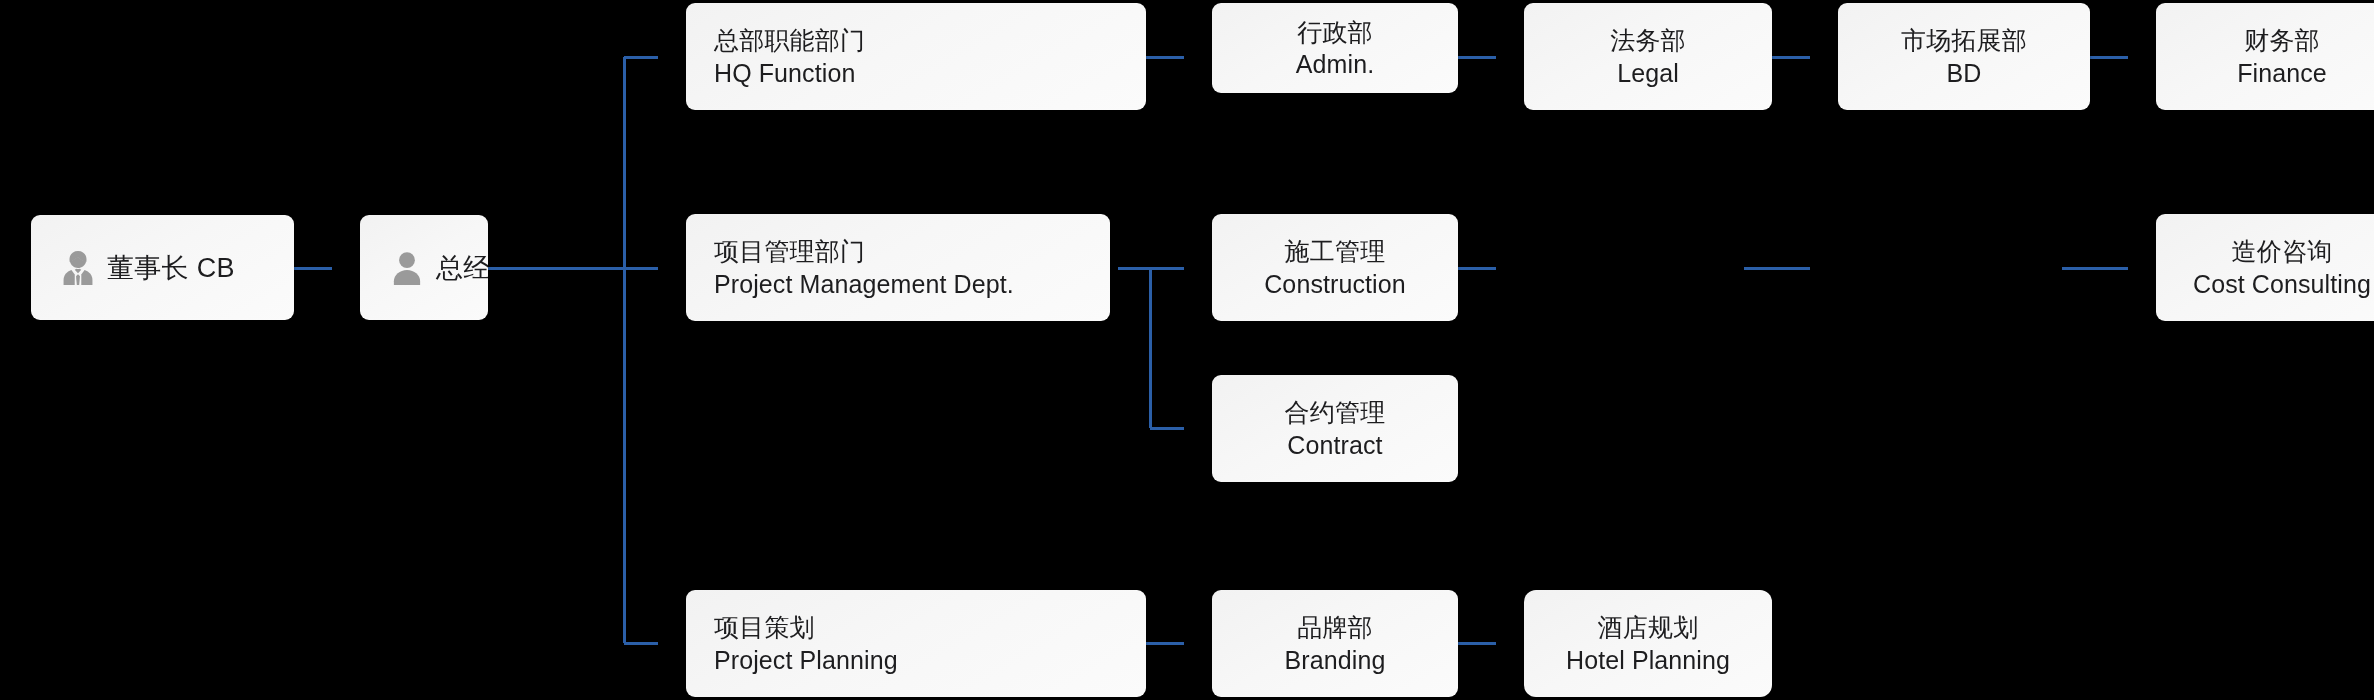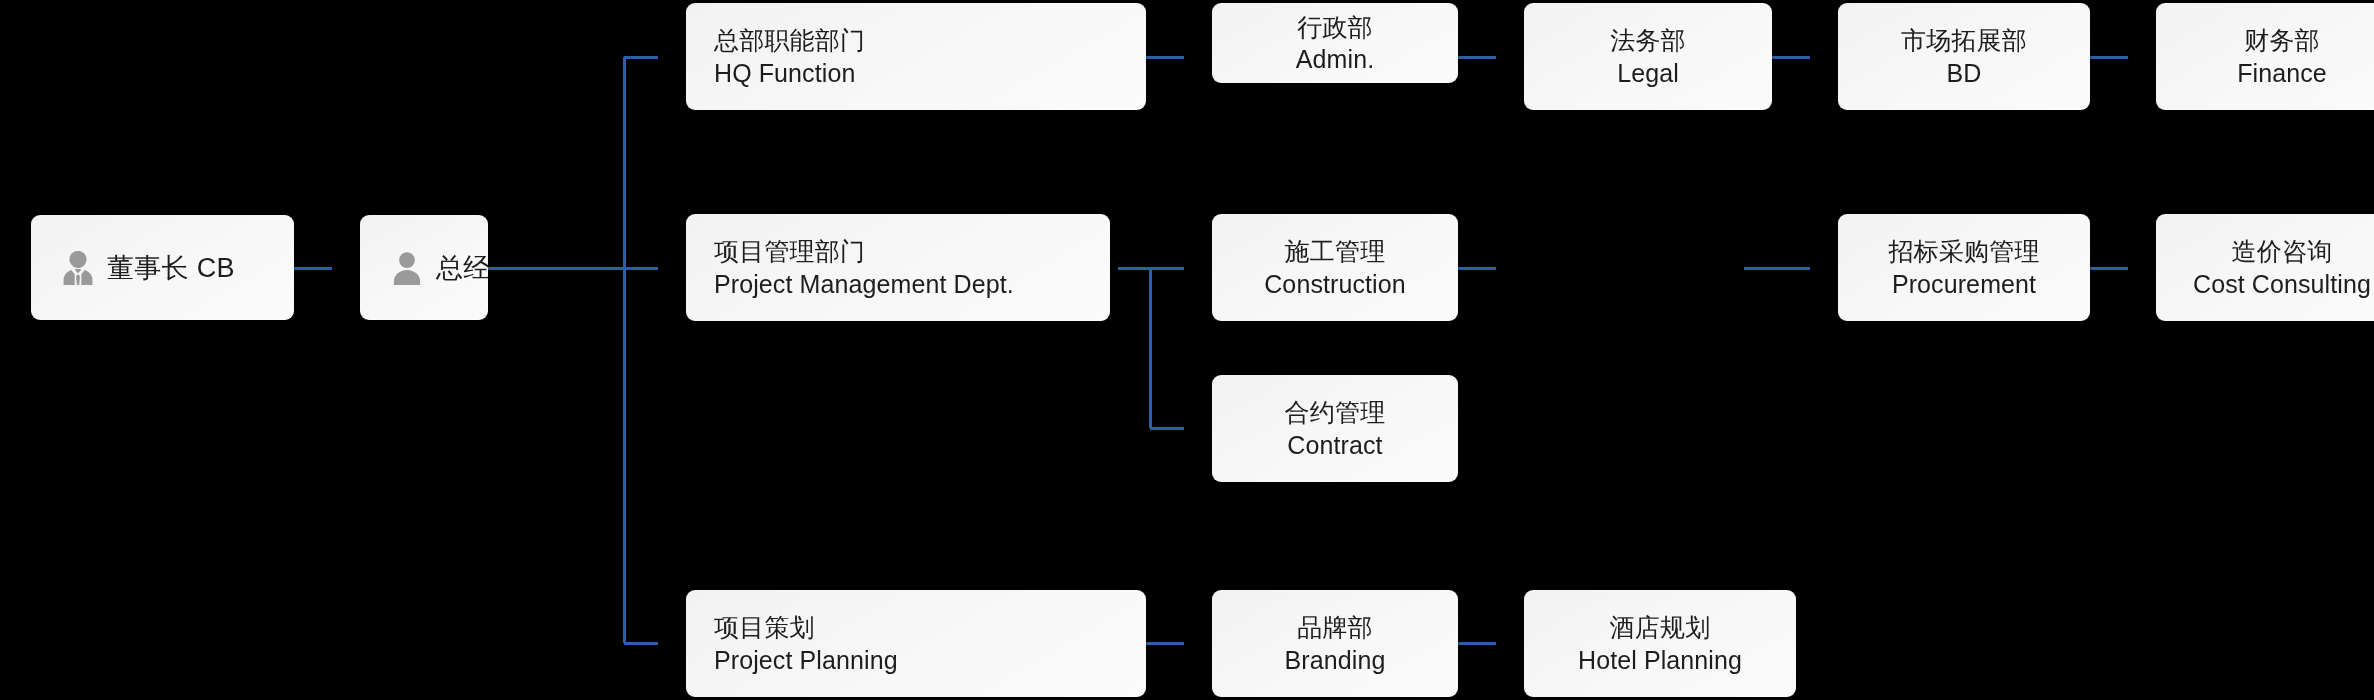--- a/index.html
+++ b/index.html
@@ -132,21 +132,21 @@
     </div>
   </div>
 
   <div class="node align-left" style="left:658px; top:3px; width:460px; height:107px;">
     <div class="node-labels">
       <span class="label-cn">总部职能部门</span>
       <span class="label-en">HQ Function</span>
     </div>
   </div>
 
-  <div class="node align-center" style="left:1184px; top:3px; width:246px; height:80px;">
+  <div class="node align-center" style="left:1184px; top:3px; width:246px; height:90px;">
     <div class="node-labels">
       <span class="label-cn">行政部</span>
       <span class="label-en">Admin.</span>
     </div>
   </div>
 
   <div class="node align-center" style="left:1496px; top:3px; width:248px; height:107px;">
     <div class="node-labels">
       <span class="label-cn">法务部</span>
       <span class="label-en">Legal</span>
@@ -175,26 +175,20 @@
   </div>
 
   <div class="node align-center" style="left:1184px; top:214px; width:246px; height:107px;">
     <div class="node-labels">
       <span class="label-cn">施工管理</span>
       <span class="label-en">Construction</span>
     </div>
   </div>
 
 
-  <div class="node align-center" style="left:1810px; top:214px; width:252px; height:107px;">
-    <div class="node-labels">
-      <span class="label-cn">招标采购管理</span>
-      <span class="label-en">Procurement</span>
-    </div>
-  </div>
 
   <div class="node align-center" style="left:2128px; top:214px; width:252px; height:107px;">
     <div class="node-labels">
       <span class="label-cn">造价咨询</span>
       <span class="label-en">Cost Consulting</span>
     </div>
   </div>
 
   <div class="node align-center" style="left:1184px; top:375px; width:246px; height:107px;">
     <div class="node-labels">
@@ -210,20 +204,20 @@
     </div>
   </div>
 
   <div class="node align-left" style="left:658px; top:590px; width:460px; height:107px;">
     <div class="node-labels">
       <span class="label-cn">项目策划</span>
       <span class="label-en">Project Planning</span>
     </div>
   </div>
 
-  <div class="node align-center" style="left:1496px; top:590px; width:272px; height:107px;">
+  <div class="node align-center" style="left:1496px; top:590px; width:248px; height:107px;border-radius:12px;">
     <div class="node-labels">
       <span class="label-cn">酒店规划</span>
       <span class="label-en">Hotel Planning</span>
     </div>
   </div>
 
 </div>
 
 </body></html>

